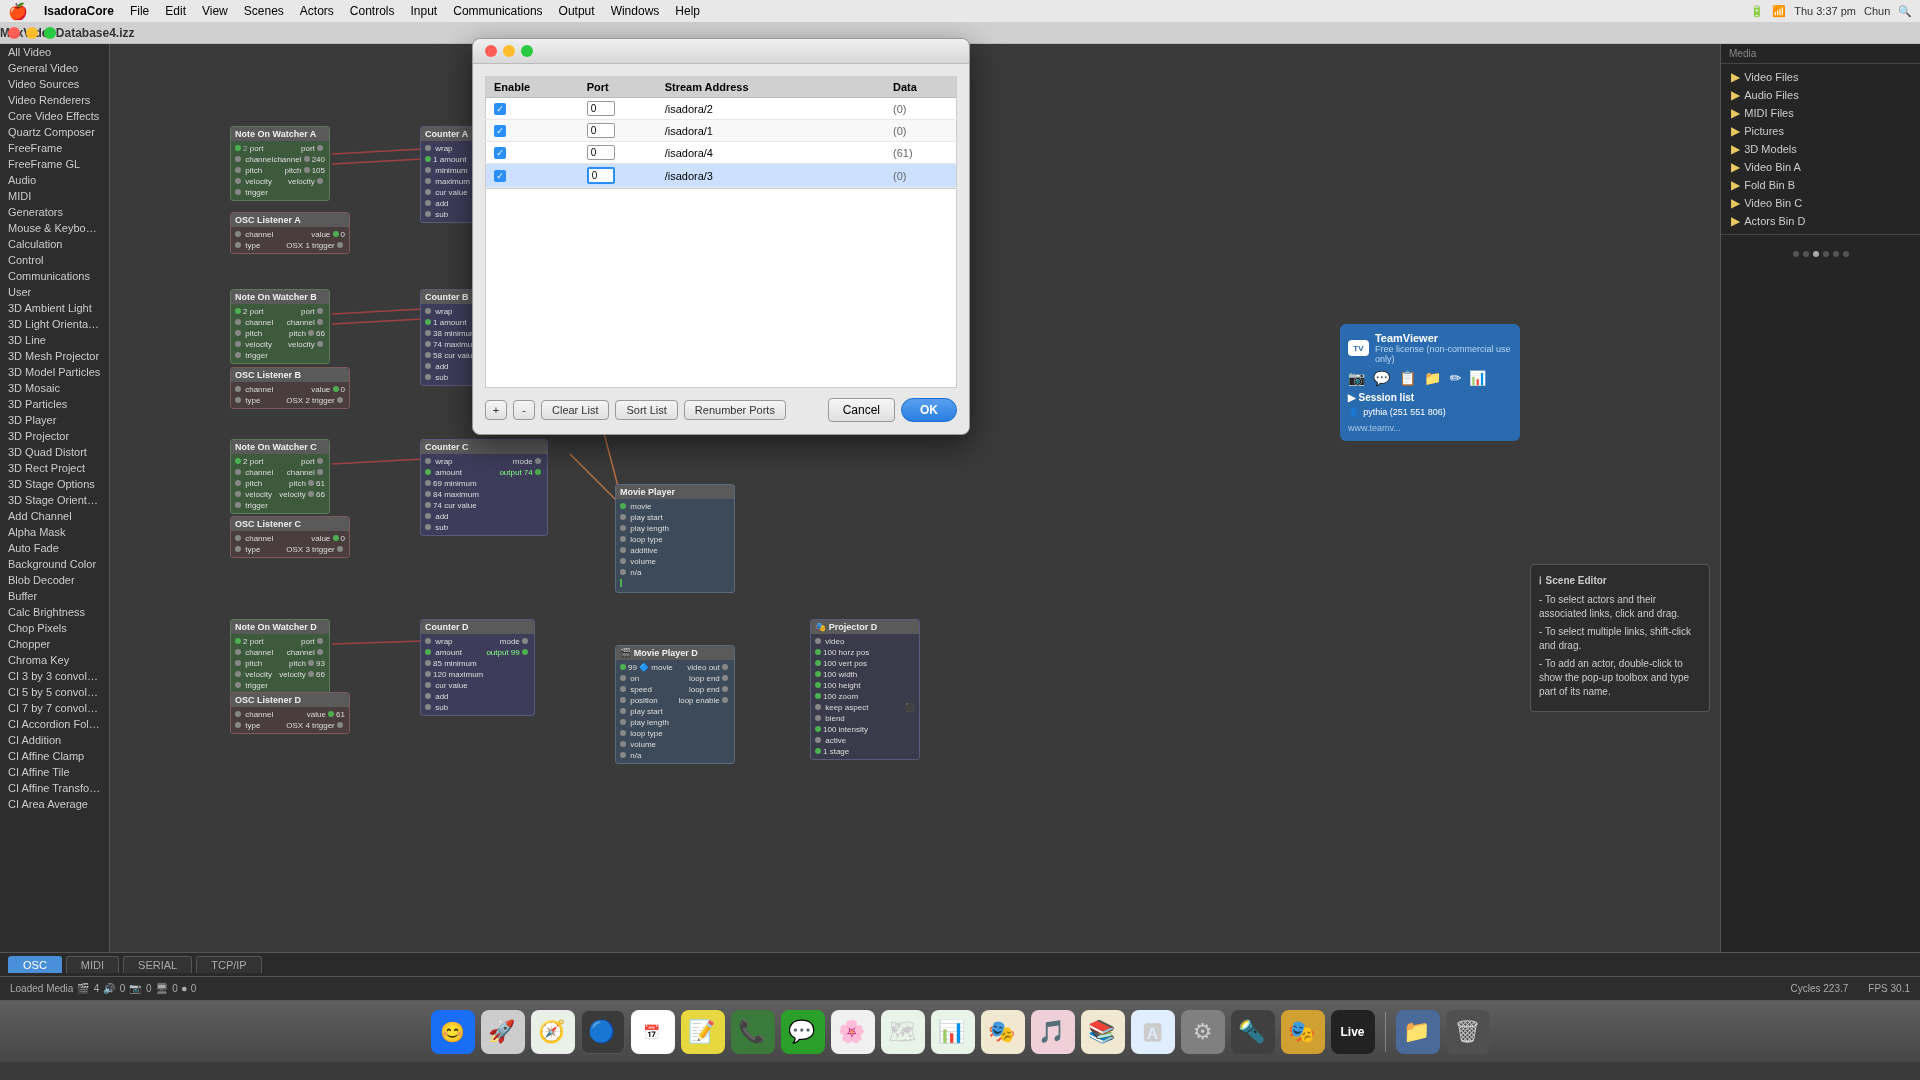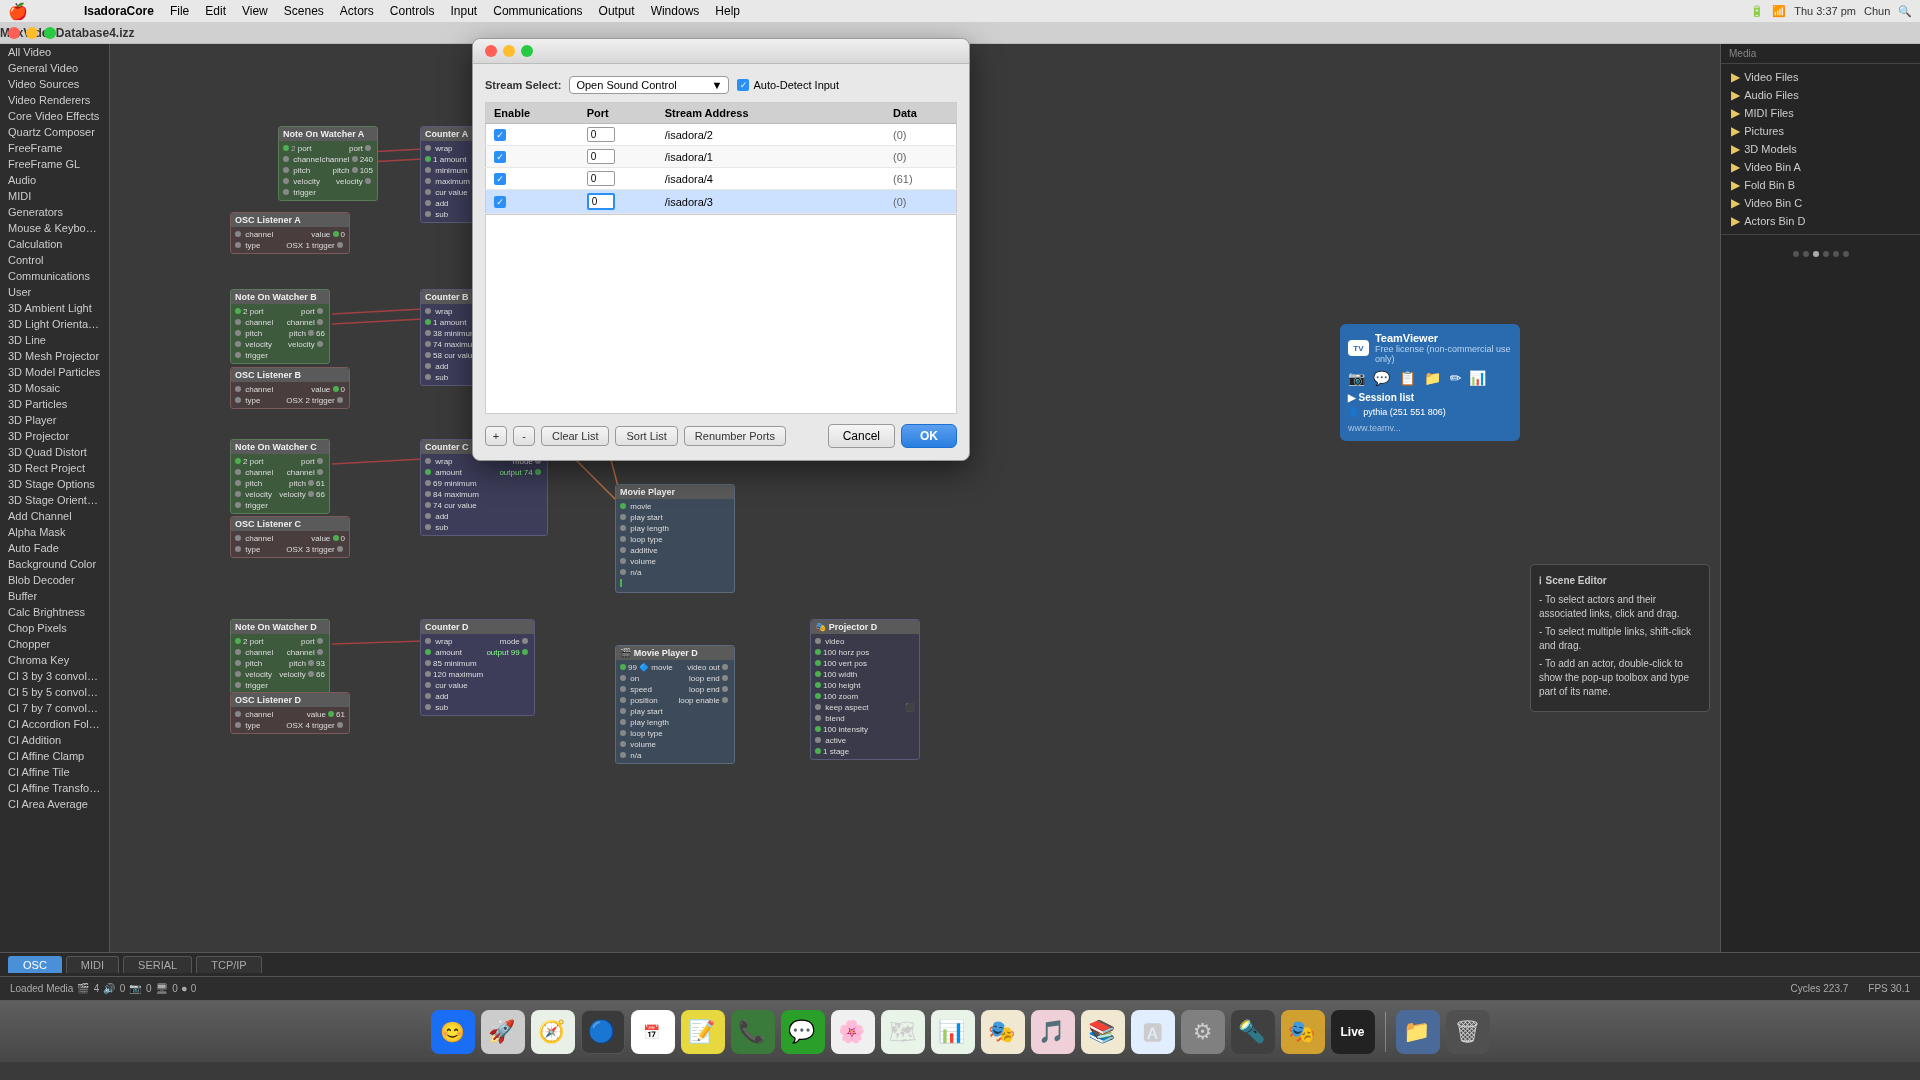--- a/index.html
+++ b/index.html
@@ -301,21 +301,21 @@
       background: linear-gradient(#f5f5f5, #e0e0e0);
       border: 1px solid #999;
       border-radius: 4px;
       padding: 4px 14px;
       font-size: 12px;
       cursor: pointer;
     }
     .btn-ok {
       background: linear-gradient(#5a9ff0, #2a7fe0);
       border: 1px solid #1a6fd0;
-      border-radius: 6px;
+      border-radius: 12px;
       padding: 4px 18px;
       font-size: 12px;
       cursor: pointer;
       color: #fff;
       font-weight: bold;
     }
 
     
     #bottom-toolbar {
       height: 24px;
@@ -390,21 +390,21 @@
       width: 100%;
       height: 100%;
       pointer-events: none;
     }
   </style>
 </head>
 <body>
 
 <div id="menubar">
   <span style="font-size:16px;">🍎</span>
-  <span style="font-weight:bold;font-size:12px;color:#000;margin-left:40px;">IsadoraCore</span>
+  <span style="font-weight:bold;font-size:12px;color:#000;">IsadoraCore</span>
   <span class="menu-item">File</span>
   <span class="menu-item">Edit</span>
   <span class="menu-item">View</span>
   <span class="menu-item">Scenes</span>
   <span class="menu-item">Actors</span>
   <span class="menu-item">Controls</span>
   <span class="menu-item">Input</span>
   <span class="menu-item">Communications</span>
   <span class="menu-item">Output</span>
   <span class="menu-item">Windows</span>
@@ -491,21 +491,21 @@
       <line x1="222" y1="280" x2="313" y2="275" stroke="#cc4444" stroke-width="1.5" opacity="0.7"></line>
 
       <line x1="222" y1="420" x2="313" y2="415" stroke="#cc4444" stroke-width="1.5" opacity="0.7"></line>
 
       <line x1="222" y1="600" x2="313" y2="597" stroke="#cc4444" stroke-width="1.5" opacity="0.7"></line>
 
       <line x1="460" y1="260" x2="510" y2="450" stroke="#ee8844" stroke-width="1.5" opacity="0.7"></line>
       <line x1="460" y1="410" x2="510" y2="460" stroke="#ee8844" stroke-width="1.5" opacity="0.7"></line>
     </svg>
 
-    <div class="actor-block note-watcher" style="left:120px;top:82px;width:100px;margin-left:48px;">
+    <div class="actor-block note-watcher" style="left:120px;top:82px;width:100px;">
       <div class="actor-title">Note On Watcher A</div>
       <div class="port-row">
         <span><span class="port-dot active"></span><span style="font-size:8px;color:#aaa;">2</span> port</span>
         <span>port <span class="port-dot"></span></span>
       </div>
       <div class="port-row">
         <span><span class="port-dot"></span> channel</span>
         <span>channel <span class="port-dot"></span><span style="font-size:8px;">240</span></span>
       </div>
       <div class="port-row">
@@ -944,31 +944,20 @@
 
 <div id="osc-dialog">
   <div class="dialog-titlebar">
     <div class="dialog-traffic">
       <div class="traffic-light tl-red"></div>
       <div class="traffic-light tl-yellow"></div>
       <div class="traffic-light tl-green"></div>
     </div>
   </div>
   <div class="dialog-content">
-    <div class="dialog-row">
-      <span class="dialog-label">Stream Select:</span>
-      <div class="stream-select">
-        <span>Open Sound Control</span>
-        <span>▼</span>
-      </div>
-      <div class="auto-detect">
-        <div class="checkbox-blue">✓</div>
-        <span>Auto-Detect Input</span>
-      </div>
-    </div>
 
     <table class="osc-table">
       <thead>
         <tr>
           <th>Enable</th>
           <th>Port</th>
           <th>Stream Address</th>
           <th></th>
           <th>Data</th>
         </tr>

